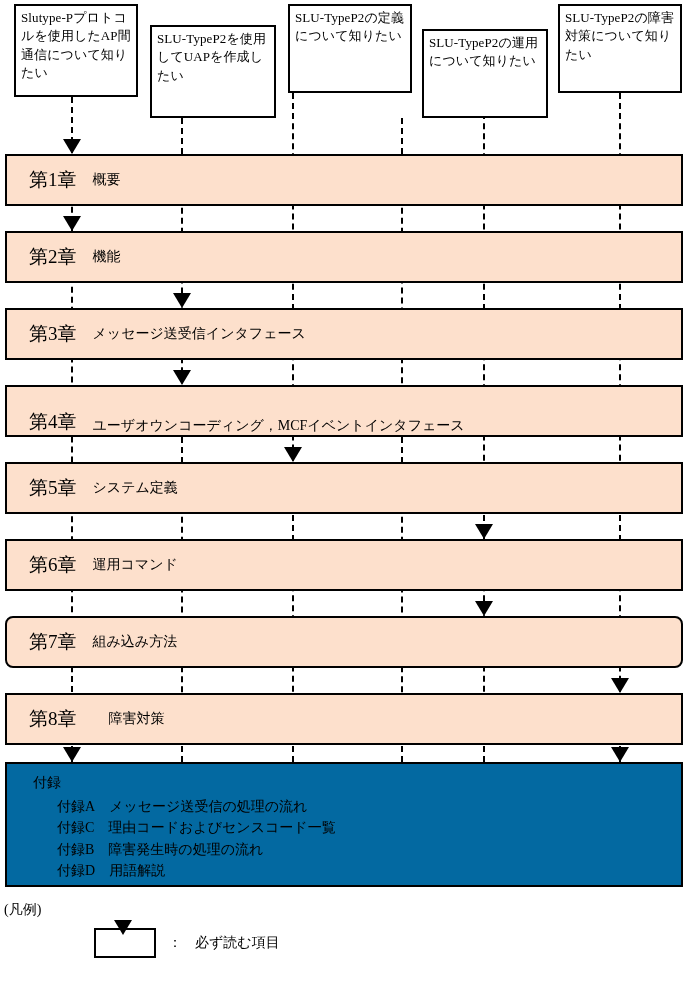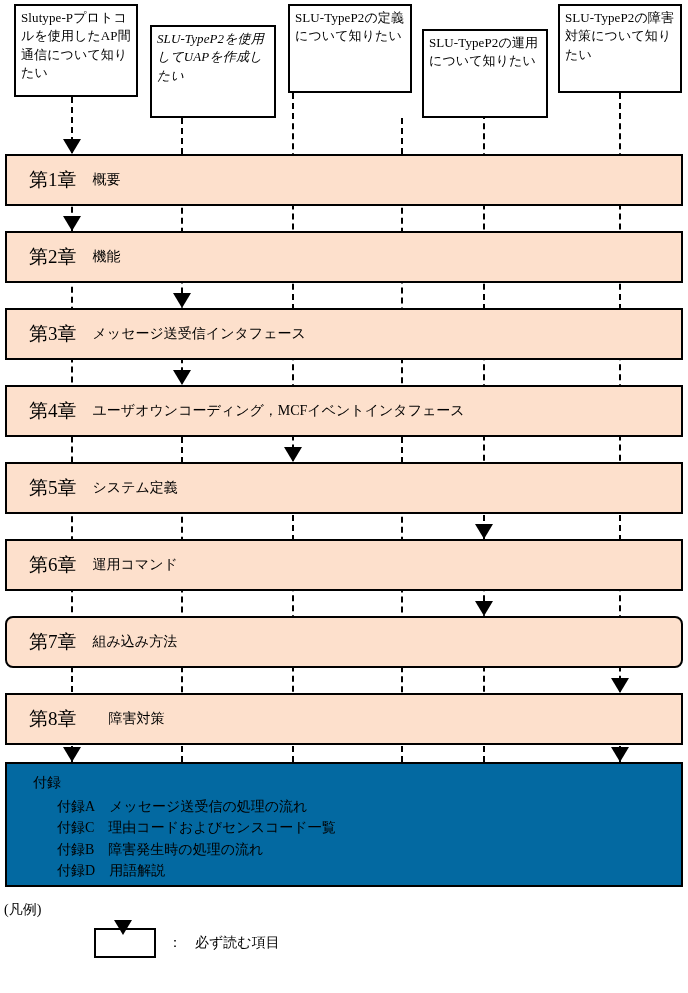--- a/index.html
+++ b/index.html
@@ -155,40 +155,40 @@
       <div class="guide" style="left: 71px; top: 97px; height: 665px;"></div>
       <div class="guide" style="left: 181px; top: 118px; height: 644px;"></div>
       <div class="guide" style="left: 292px; top: 93px; height: 669px;"></div>
       <div class="guide" style="left: 401px; top: 118px; height: 644px;"></div>
       <div class="guide" style="left: 483px; top: 93px; height: 669px;"></div>
       <div class="guide" style="left: 619px; top: 93px; height: 669px;"></div>
     </div>
 
   <div id="questions">
       <div class="qbox" style="left: 14px; top: 4px; width: 124px; height: 93px;"><span>Slutype-Pプロトコルを使用したAP間通信について知りたい</span></div>
-      <div class="qbox" style="left: 150px; top: 25px; width: 126px; height: 93px; font-style: italic;"><span>SLU-TypeP2を使用してUAPを作成したい</span></div>
+      <div class="qbox" style="left: 150px; top: 25px; width: 126px; height: 93px;"><span>SLU-TypeP2を使用してUAPを作成したい</span></div>
       <div class="qbox" style="left: 288px; top: 4px; width: 124px; height: 89px;"><span>SLU-TypeP2の定義について知りたい</span></div>
       <div class="qbox" style="left: 422px; top: 29px; width: 126px; height: 89px; font-family: Liberation Serif, serif;"><span>SLU-TypeP2の運用について知りたい</span></div>
       <div class="qbox" style="left: 558px; top: 4px; width: 124px; height: 89px;"><span>SLU-TypeP2の障害対策について知りたい</span></div>
     </div>
 
   <div id="chapters">
       <div class="chapter" style="top: 154px;">
         <span class="num">第1章</span>
         <span class="ttl">概要</span>
       </div>
       <div class="chapter" style="top: 231px;">
         <span class="num">第2章</span>
         <span class="ttl">機能</span>
       </div>
       <div class="chapter" style="top: 308px;">
         <span class="num">第3章</span>
         <span class="ttl">メッセージ送受信インタフェース</span>
       </div>
-      <div class="chapter" style="top: 385px;">
+      <div class="chapter" style="top: 385px; align-items: flex-end;">
         <span class="num">第4章</span>
         <span class="ttl">ユーザオウンコーディング，MCFイベントインタフェース</span>
       </div>
       <div class="chapter" style="top: 462px;">
         <span class="num">第5章</span>
         <span class="ttl">システム定義</span>
       </div>
       <div class="chapter" style="top: 539px;">
         <span class="num">第6章</span>
         <span class="ttl">運用コマンド</span>

